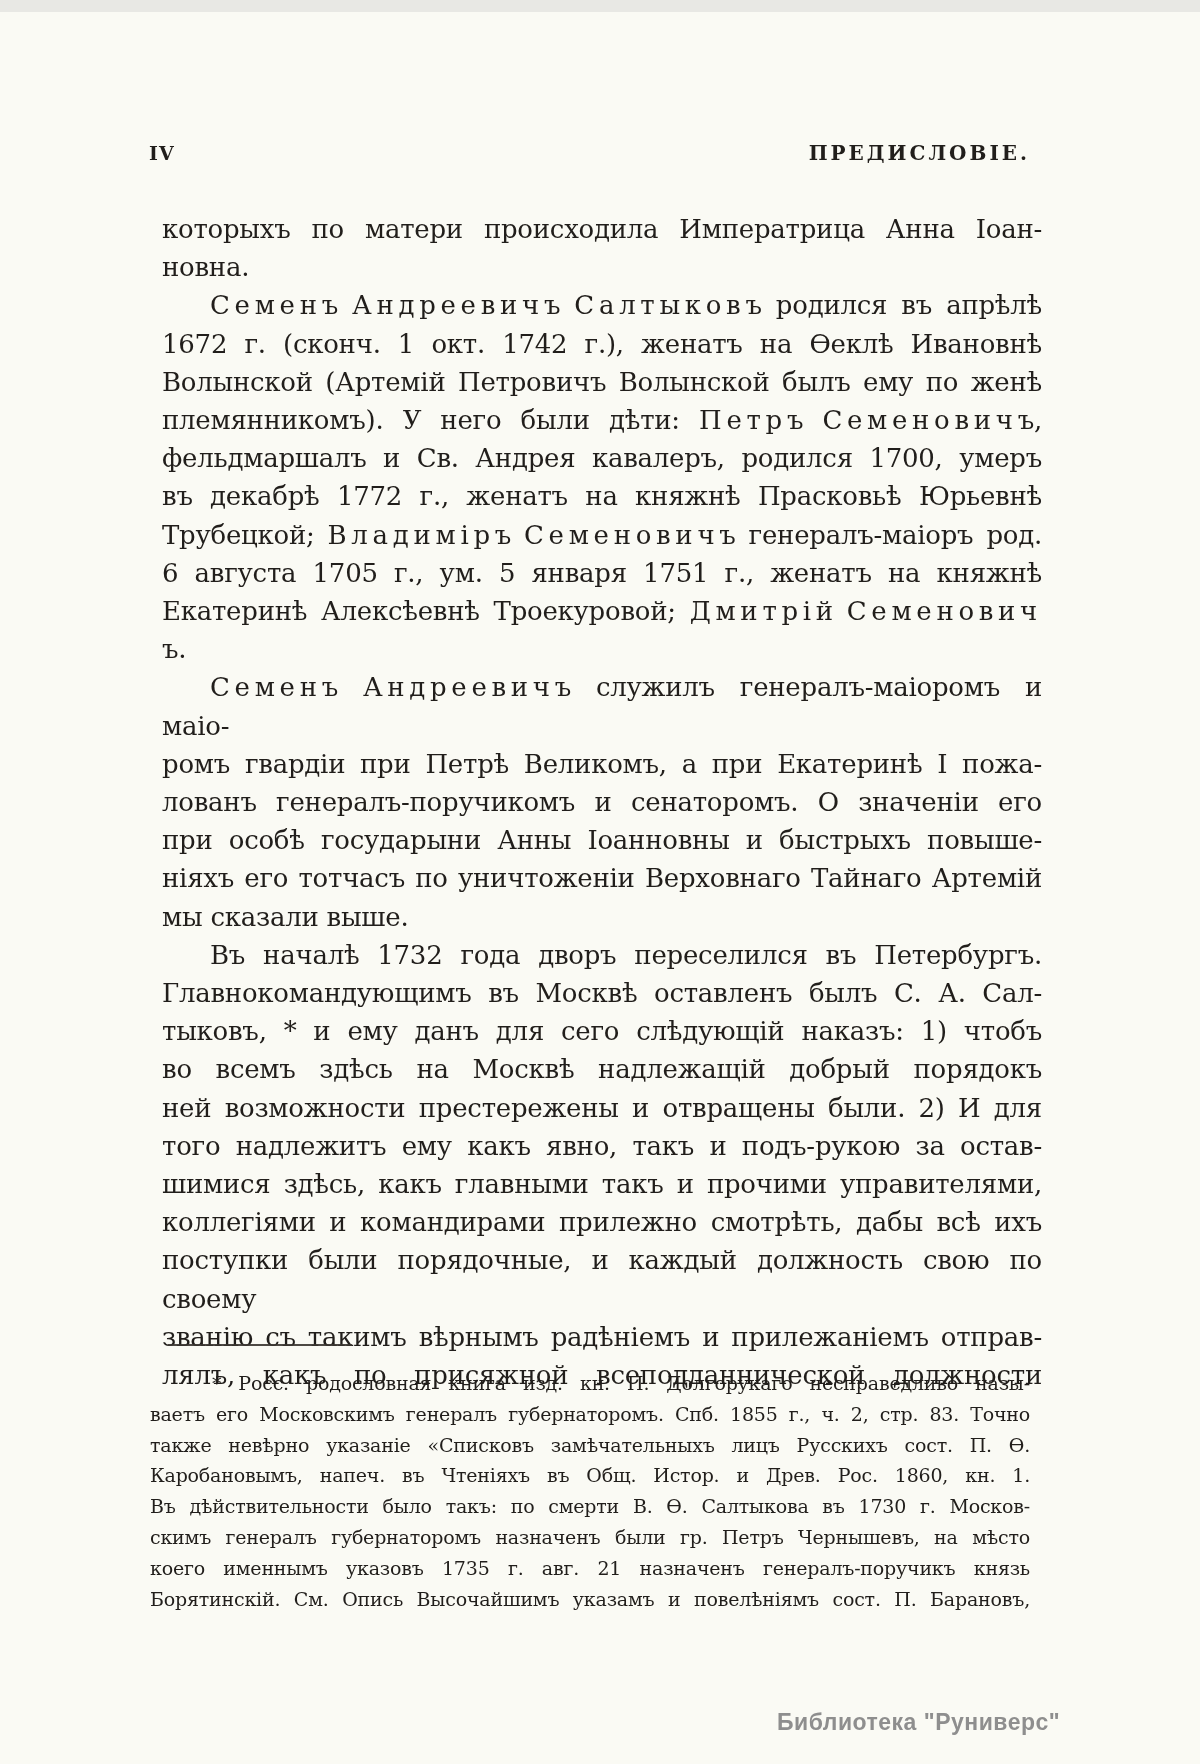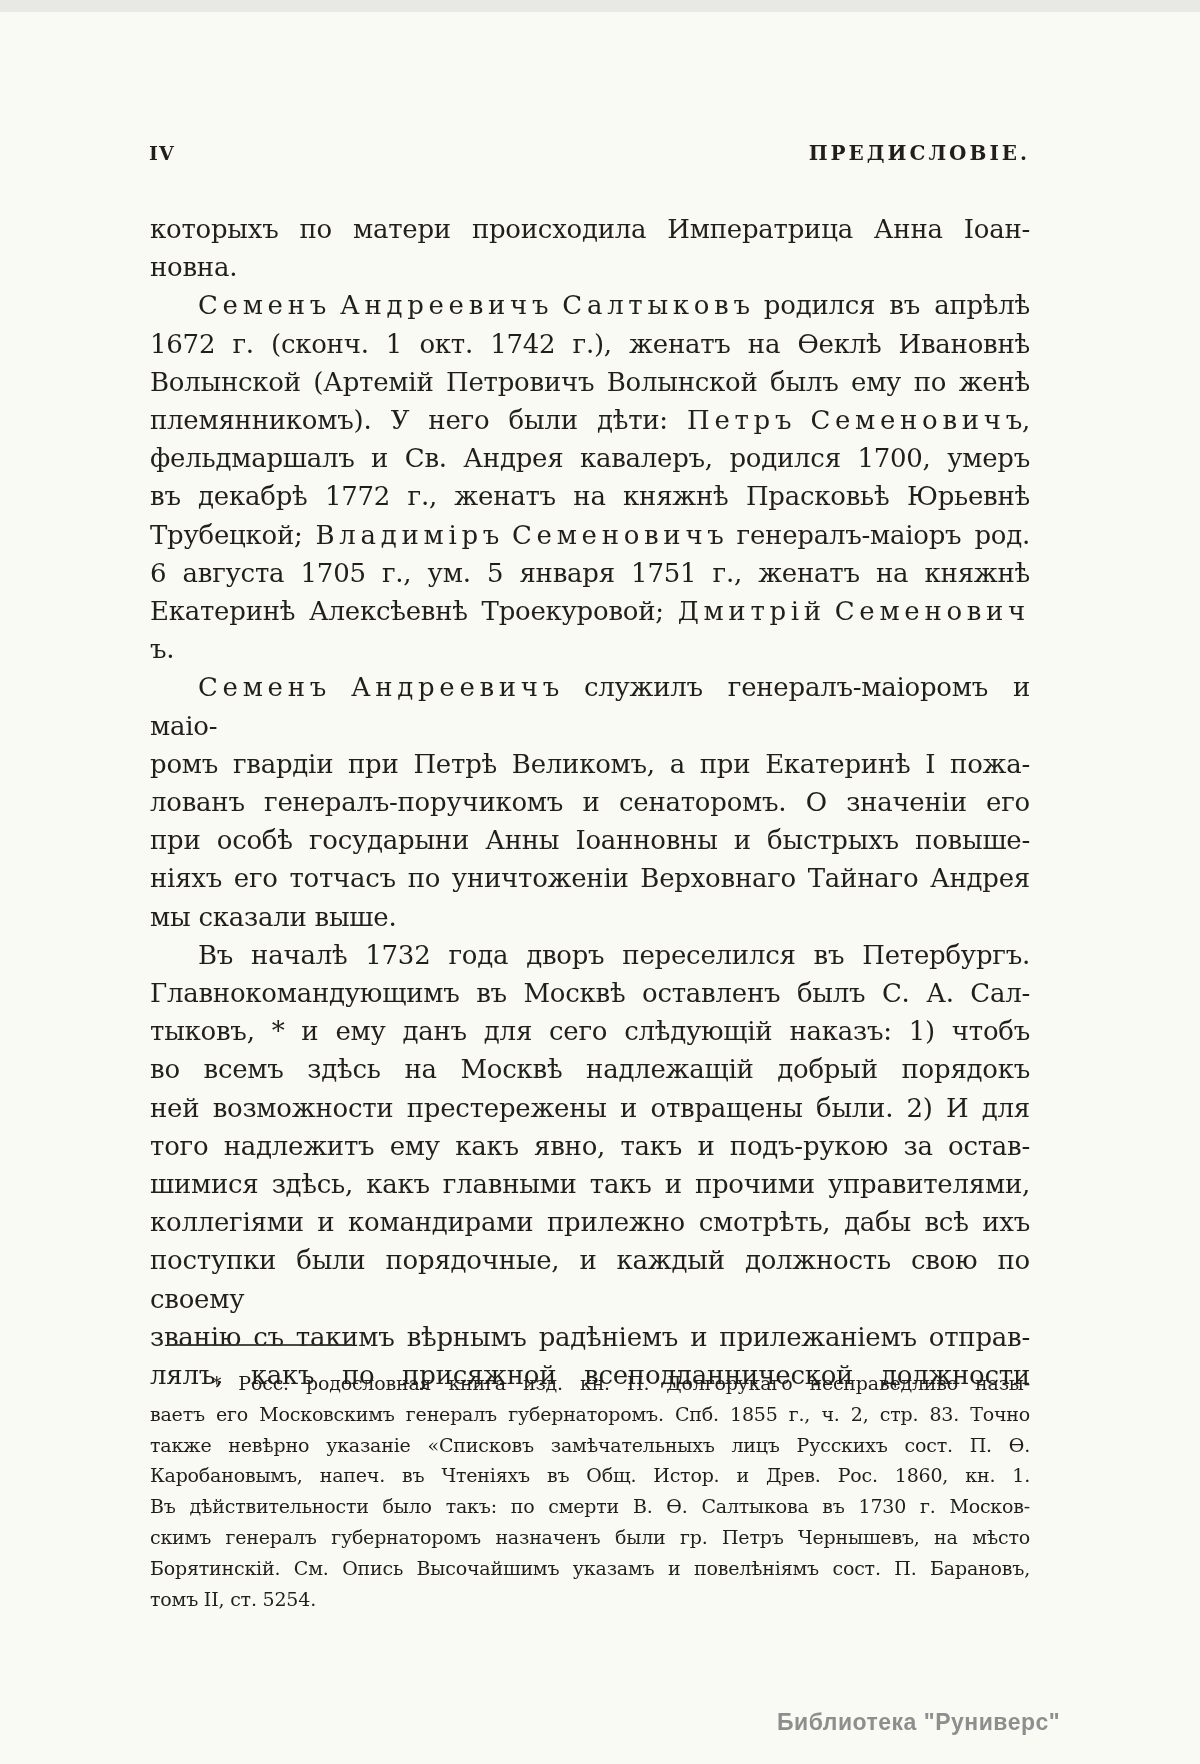--- a/index.html
+++ b/index.html
@@ -26,21 +26,21 @@
     left: 150px;
     top: 129px;
     width: 880px;
     text-align: right;
     font-size: 20px;
     font-weight: bold;
     letter-spacing: 3px;
   }
   .body-text {
     position: absolute;
-    left: 150px;
+    left: 162px;
     top: 198px;
     width: 880px;
     font-size: 26px;
     letter-spacing: -0.25px;
   }
   .body-text .line { line-height: 38.2px; }
   .line {
     text-align: justify;
     text-align-last: justify;
   }
@@ -92,21 +92,21 @@
       <div class="line">племянникомъ). У него были дѣти: П е т р ъ С е м е н о в и ч ъ,</div>
       <div class="line">фельдмаршалъ и Св. Андрея кавалеръ, родился 1700, умеръ</div>
       <div class="line">въ декабрѣ 1772 г., женатъ на княжнѣ Прасковьѣ Юрьевнѣ</div>
       <div class="line">Трубецкой; В л а д и м і р ъ С е м е н о в и ч ъ генералъ-маіоръ род.</div>
       <div class="line">6 августа 1705 г., ум. 5 января 1751 г., женатъ на княжнѣ</div>
       <div class="line">Екатеринѣ Алексѣевнѣ Троекуровой; Д м и т р і й С е м е н о в и ч ъ.</div>
       <div class="line indent">С е м е н ъ А н д р е е в и ч ъ служилъ генералъ-маіоромъ и маіо-</div>
       <div class="line">ромъ гвардіи при Петрѣ Великомъ, а при Екатеринѣ I пожа-</div>
       <div class="line">лованъ генералъ-поручикомъ и сенаторомъ. О значеніи его</div>
       <div class="line">при особѣ государыни Анны Іоанновны и быстрыхъ повыше-</div>
-      <div class="line">ніяхъ его тотчасъ по уничтоженіи Верховнаго Тайнаго Андрея</div>
+      <div class="line">ніяхъ его тотчасъ по уничтоженіи Верховнаго Тайнаго Артемій</div>
       <div class="line flush">мы сказали выше.</div>
       <div class="line indent">Въ началѣ 1732 года дворъ переселился въ Петербургъ.</div>
       <div class="line">Главнокомандующимъ въ Москвѣ оставленъ былъ С. А. Сал-</div>
       <div class="line">тыковъ, * и ему данъ для сего слѣдующій наказъ: 1) чтобъ</div>
       <div class="line">во всемъ здѣсь на Москвѣ надлежащій добрый порядокъ</div>
       <div class="line">ней возможности престережены и отвращены были. 2) И для</div>
       <div class="line">того надлежитъ ему какъ явно, такъ и подъ-рукою за остав-</div>
       <div class="line">шимися здѣсь, какъ главными такъ и прочими управителями,</div>
       <div class="line">коллегіями и командирами прилежно смотрѣть, дабы всѣ ихъ</div>
       <div class="line">поступки были порядочные, и каждый должность свою по своему</div>
@@ -115,18 +115,18 @@
     </div>
 
   <div class="footnote-rule"></div>
   <div class="footnote">
       <div class="line indent">* Росс. родословная книга изд. кн. П. Долгорукаго несправедливо назы-</div>
       <div class="line">ваетъ его Московскимъ генералъ губернаторомъ. Спб. 1855 г., ч. 2, стр. 83. Точно</div>
       <div class="line">также невѣрно указаніе «Списковъ замѣчательныхъ лицъ Русскихъ сост. П. Ѳ.</div>
       <div class="line">Каробановымъ, напеч. въ Чтеніяхъ въ Общ. Истор. и Древ. Рос. 1860, кн. 1.</div>
       <div class="line">Въ дѣйствительности было такъ: по смерти В. Ѳ. Салтыкова въ 1730 г. Москов-</div>
       <div class="line">скимъ генералъ губернаторомъ назначенъ были гр. Петръ Чернышевъ, на мѣсто</div>
+      <div class="line">коего именнымъ указовъ 1735 г. авг. 21 назначенъ генералъ-поручикъ князь</div>
       <div class="line">Борятинскій. См. Опись Высочайшимъ указамъ и повелѣніямъ сост. П. Барановъ,</div>
-      <div class="line flush">томъ II, ст. 5254.</div>
     </div>
 
   <div class="watermark">Библиотека "Руниверс"</div>
 </div>
 
 </body></html>

